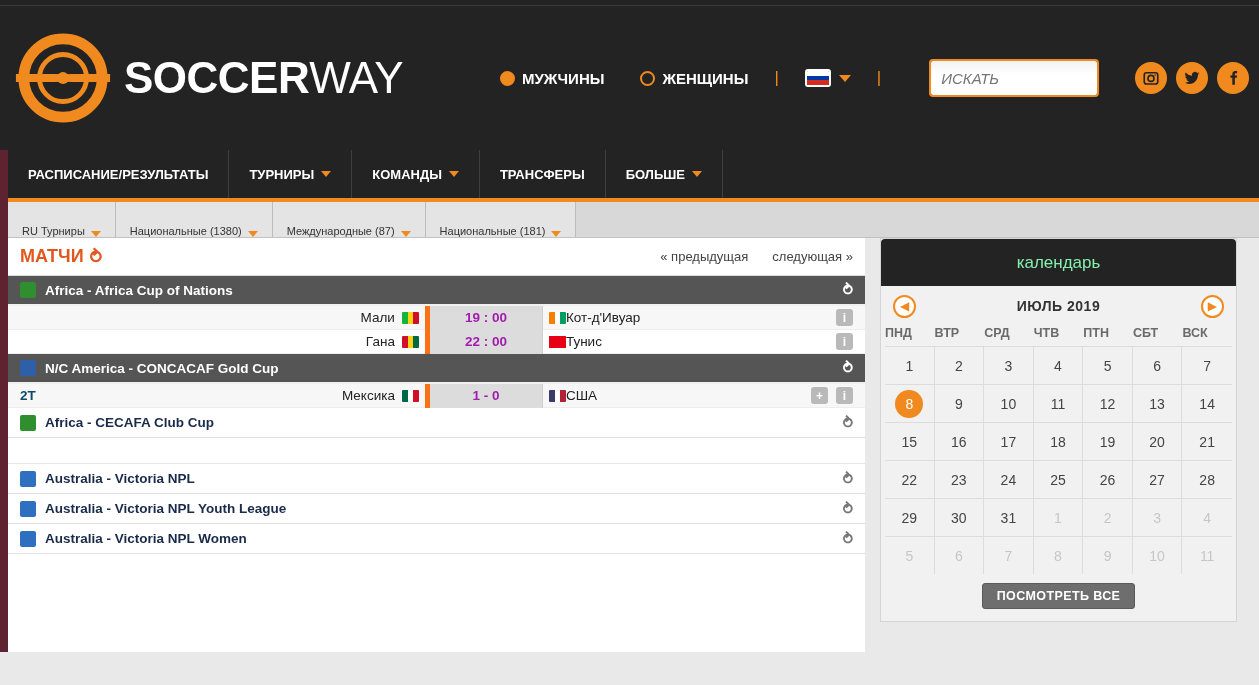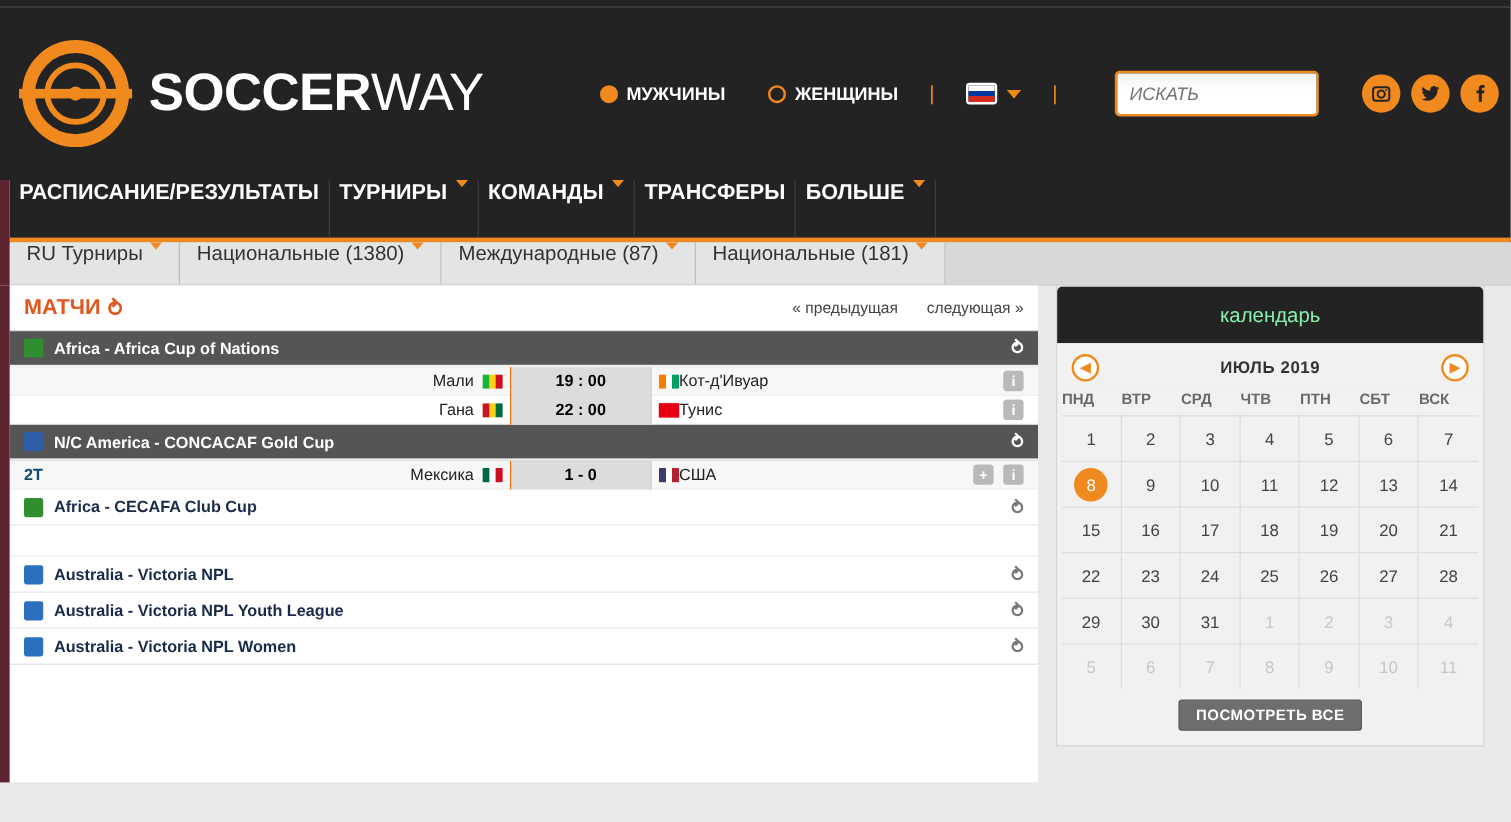--- a/index.html
+++ b/index.html
@@ -76,35 +76,35 @@
   .nav-zone { position: relative; background: #e9e9e9; }
   .leftstripe {
     position: absolute; left: 0; top: 0; width: 8px; bottom: 0;
     background: #5e2330; z-index: 5;
   }
   .mainnav {
     height: 52px; background: #232323; margin-left: 8px;
     border-bottom: 4px solid #f08a1e; display: flex; align-items: stretch;
   }
   .mainnav-item {
-    display: flex; gap: 7px; padding: 0 8px;
-    color: #ffffff; font-size: 18px; font-weight: bold;
+    display: flex; align-items: center; gap: 7px; padding: 0 20px;
+    color: #ffffff; font-size: 13px; font-weight: bold;
     border-right: 1px solid #3e3e3e; cursor: pointer; white-space: nowrap;
   }
   .caret-sm {
     width: 0; height: 0; border-left: 5px solid transparent;
     border-right: 5px solid transparent; border-top: 6px solid #f08a1e;
   }
   .subnav {
     height: 36px; margin-left: 8px; background: #d8d8d8;
     display: flex; align-items: stretch; border-bottom: 1px solid #c2c2c2;
   }
   .subnav-item {
-    display: flex; align-items: flex-start; gap: 6px; padding: 0 14px;
-    font-size: 17px; color: #333; cursor: pointer; white-space: nowrap;
+    display: flex; align-items: flex-end; gap: 6px; padding: 0 14px;
+    font-size: 11px; color: #333; cursor: pointer; white-space: nowrap;
     border-right: 1px solid #bdbdbd; background: #e4e4e4;
   }
   .subnav-spacer { flex: 1; background: #d8d8d8; }
 
   
   .page { display: flex; height: 414px; background: #e9e9e9; position: relative; }
   .leftstripe2 {
     position: absolute; left: 0; top: 0; width: 8px; bottom: 0;
     background: #5e2330; z-index: 5;
   }
@@ -144,23 +144,23 @@
     height: 24px; display: flex; align-items: center;
     font-size: 13.5px; border-bottom: 1px solid #ededed;
   }
   .mrow.alt { background: #f7f7f7; }
   .m-status { width: 230px; padding-left: 12px; font-weight: bold; color: #0c4a6e; }
   .m-home {
     flex: 1; display: flex; align-items: center; justify-content: flex-end;
     gap: 7px; color: #222; padding-right: 6px;
   }
   .m-score {
-    width: 118px; text-align: center; font-weight: bold; color: #000000;
+    width: 118px; text-align: center; font-weight: bold; color: #a21caf;
     background: #dcdcdc; height: 24px; line-height: 24px;
-    border-left: 1px solid #f97316; border-right: 1px solid #cfcfcf;
+    border-left: 5px solid #f97316; border-right: 1px solid #cfcfcf;
   }
   .m-away { flex: 1.25; display: flex; align-items: center; color: #222; padding-left: 6px; }
   .m-icons { width: 90px; display: flex; justify-content: flex-end; gap: 8px; padding-right: 12px; }
   .sq {
     width: 17px; height: 17px; border-radius: 3px; background: #b9b9b9;
     color: #fff; font-size: 12px; font-weight: bold;
     display: flex; align-items: center; justify-content: center; cursor: pointer;
   }
   .flag { width: 17px; height: 12px; flex: none; display: flex; border-radius: 1px; overflow: hidden; }
   .flag span { flex: 1; }

